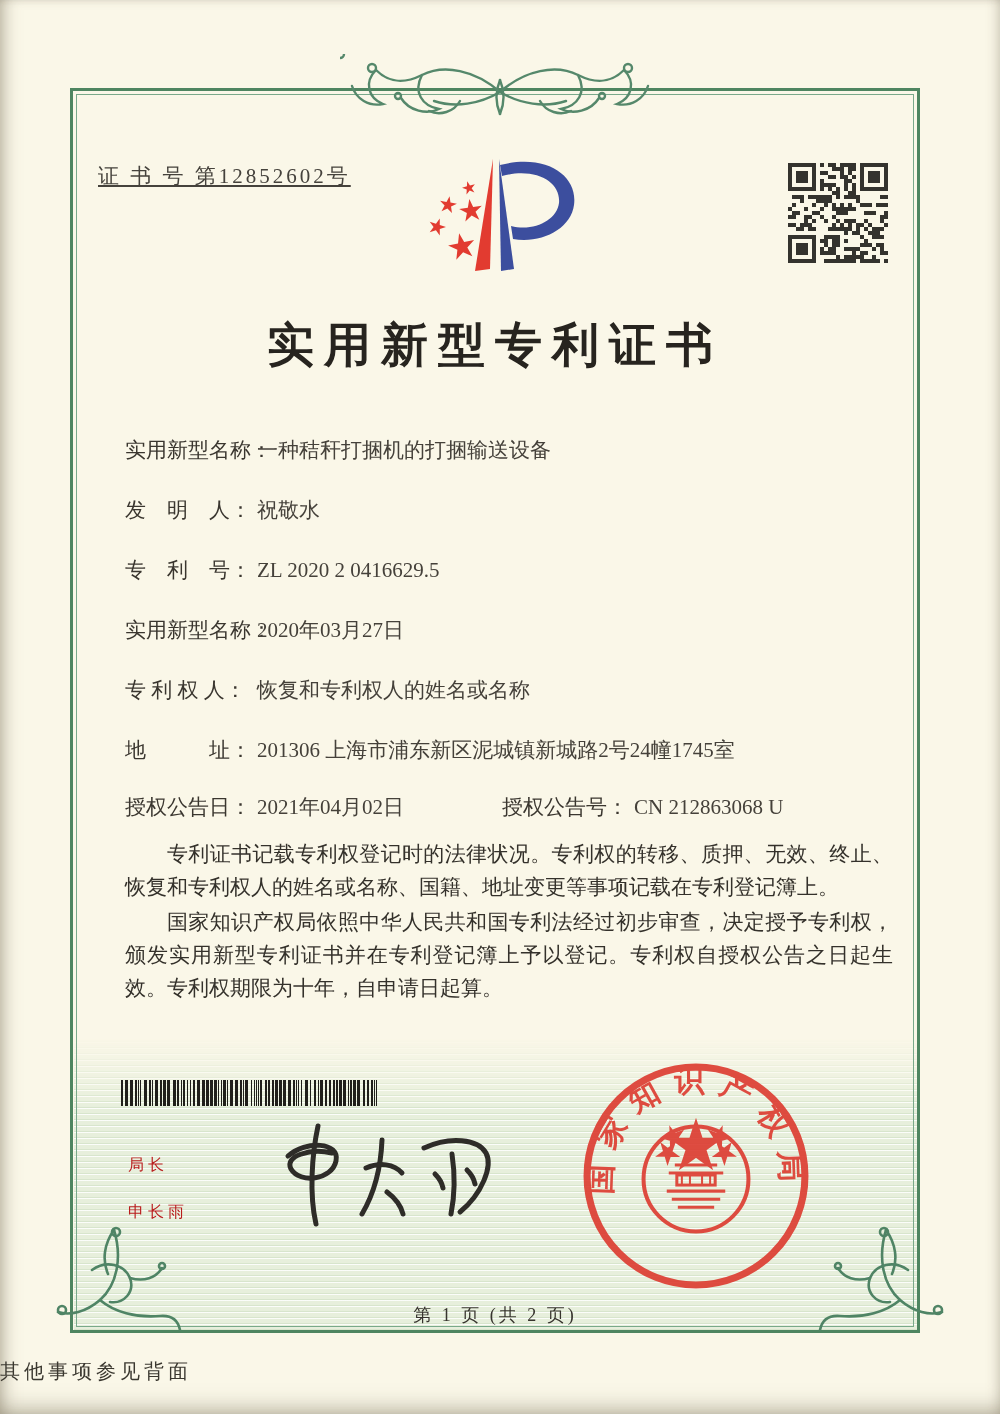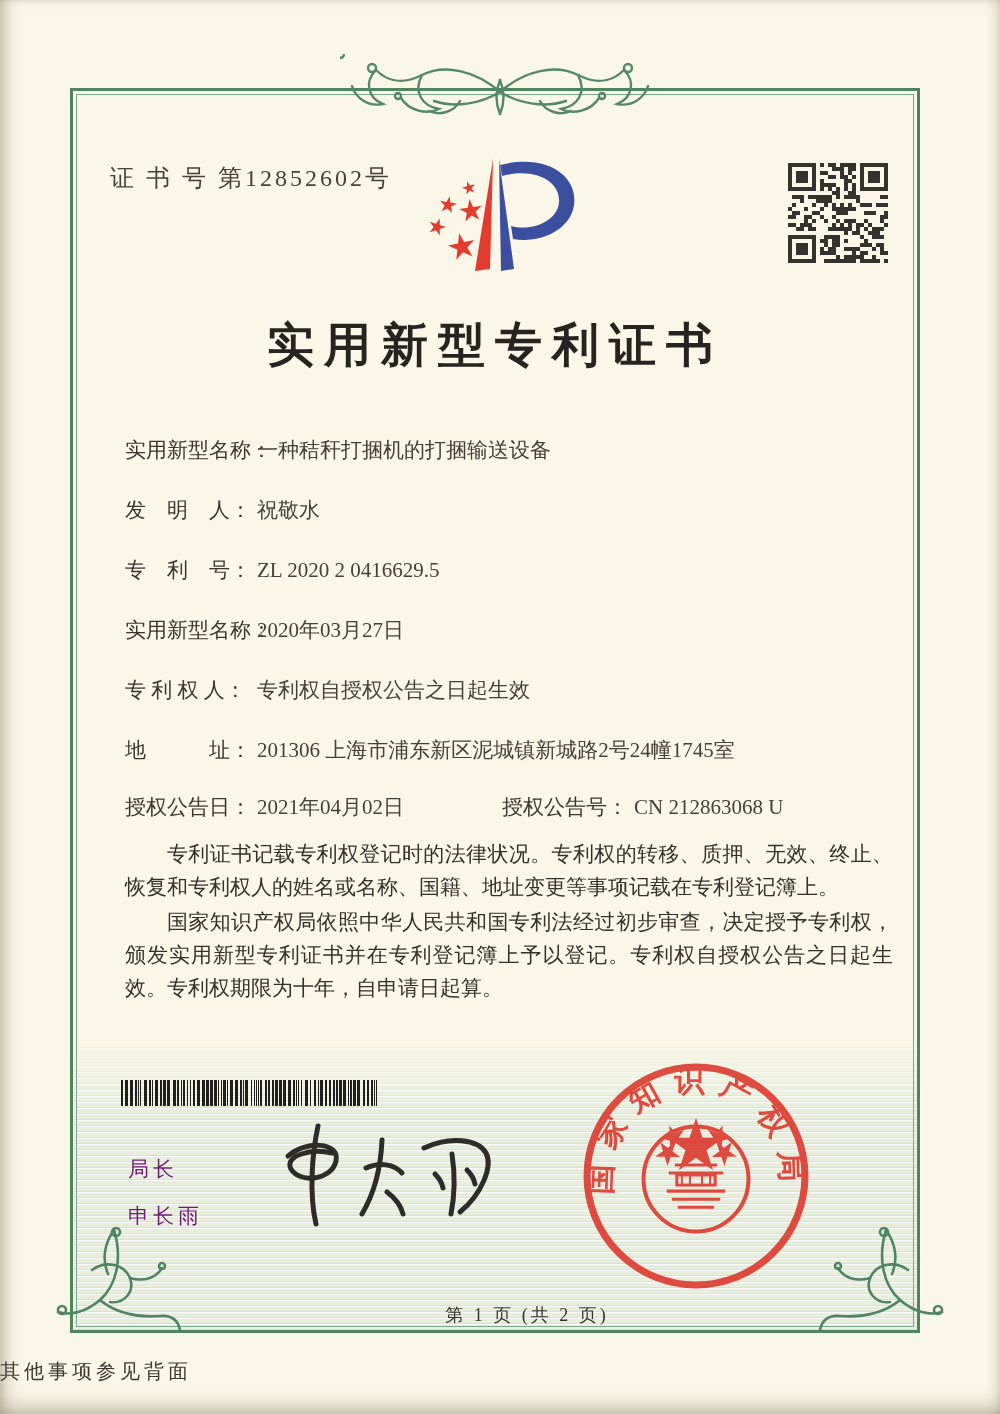--- a/index.html
+++ b/index.html
@@ -21,22 +21,22 @@
     border:1px solid #79a98a;
   }
   .guilloche{
     position:absolute;left:74px;top:1038px;width:844px;height:293px;
     background-color:#e7efdc;
     background-image:repeating-linear-gradient(0deg,rgba(255,255,255,.85) 0 1px,rgba(170,200,160,.25) 1px 2px,transparent 2px 6px);
     -webkit-mask-image:linear-gradient(to bottom,transparent 0,#000 70px);
     mask-image:linear-gradient(to bottom,transparent 0,#000 70px);
   }
   .cert-no{
-    position:absolute;left:110px;top:162px;font-size:24px;letter-spacing:3px;
-    color:#45423c;white-space:pre;
+    position:absolute;left:98px;top:162px;font-size:21px;letter-spacing:3px;
+    color:#45423c;white-space:pre;text-decoration:underline;
   }
   .logo{position:absolute;left:415px;top:143px;}
   .qr{position:absolute;left:788px;top:163px;}
   .title{
     position:absolute;left:70px;top:314px;width:850px;text-align:center;
     font-size:47px;font-weight:bold;letter-spacing:10px;color:#27241f;
   }
   .field-row{
     position:absolute;left:125px;width:780px;font-size:21px;color:#3e3a34;
     white-space:nowrap;
@@ -49,32 +49,32 @@
   .paras{
     position:absolute;left:125px;top:838px;width:768px;font-size:21px;
     line-height:33px;color:#34312b;text-align:justify;
   }
   .paras p{margin:0 0 2px 0;text-indent:2em;}
   .barcode{
     position:absolute;left:121px;top:1080px;width:264px;height:26px;
     display:flex;align-items:stretch;
   }
   .barcode span{display:block;background:#201f1b;}
-  .signer{position:absolute;left:128px;font-size:21px;color:#701a75;letter-spacing:4px;}
+  .signer{position:absolute;left:128px;font-size:16px;color:#b91c1c;letter-spacing:4px;}
   .signer-title{top:1155px;}
   .signer-name{top:1202px;}
   .signature{position:absolute;left:262px;top:1112px;}
   .seal{position:absolute;left:580px;top:1060px;opacity:.9;}
   .seal-date{
     position:absolute;left:608px;top:1232px;font-size:23px;color:#33302a;
     letter-spacing:1px;white-space:pre;z-index:5;
   }
   .page-info{
     position:absolute;left:70px;top:1303px;width:850px;text-align:center;
-    font-size:18px;letter-spacing:3px;color:#37342e;z-index:4;margin-left:32px;
+    font-size:18px;letter-spacing:3px;color:#37342e;z-index:4;
   }
   .back-note{
     position:absolute;left:0;top:1358px;width:952px;
     font-size:20px;letter-spacing:4px;color:#3a372f;
   }
   .ornament{position:absolute;}
   svg{display:block;}
 </style>
 </head>
 <body>
@@ -483,21 +483,21 @@
   <div class="field-row fr2">
     <span class="field-label">发　明　人：</span><span class="field-value">祝敬水</span>
   </div>
   <div class="field-row fr3">
     <span class="field-label">专　利　号：</span><span class="field-value">ZL 2020 2 0416629.5</span>
   </div>
   <div class="field-row fr4">
     <span class="field-label">实用新型名称：</span><span class="field-value">2020年03月27日</span>
   </div>
   <div class="field-row fr5">
-    <span class="field-label">专 利 权 人：</span><span class="field-value">专利权自授权公告之日起生效</span>
+    <span class="field-label">专 利 权 人：</span><span class="field-value">恢复和专利权人的姓名或名称</span>
   </div>
   <div class="field-row fr6">
     <span class="field-label">地　　　址：</span><span class="field-value">201306 上海市浦东新区泥城镇新城路2号24幢1745室</span>
   </div>
   <div class="field-row fr7">
     <span class="field-label">授权公告日：</span><span class="field-value val-fixed">2021年04月02日</span><span class="field-label">授权公告号：</span><span class="field-value">CN 212863068 U</span>
   </div>
 
   <div class="paras">
     <p>专利证书记载专利权登记时的法律状况。专利权的转移、质押、无效、终止、恢复和专利权人的姓名或名称、国籍、地址变更等事项记载在专利登记簿上。</p>

